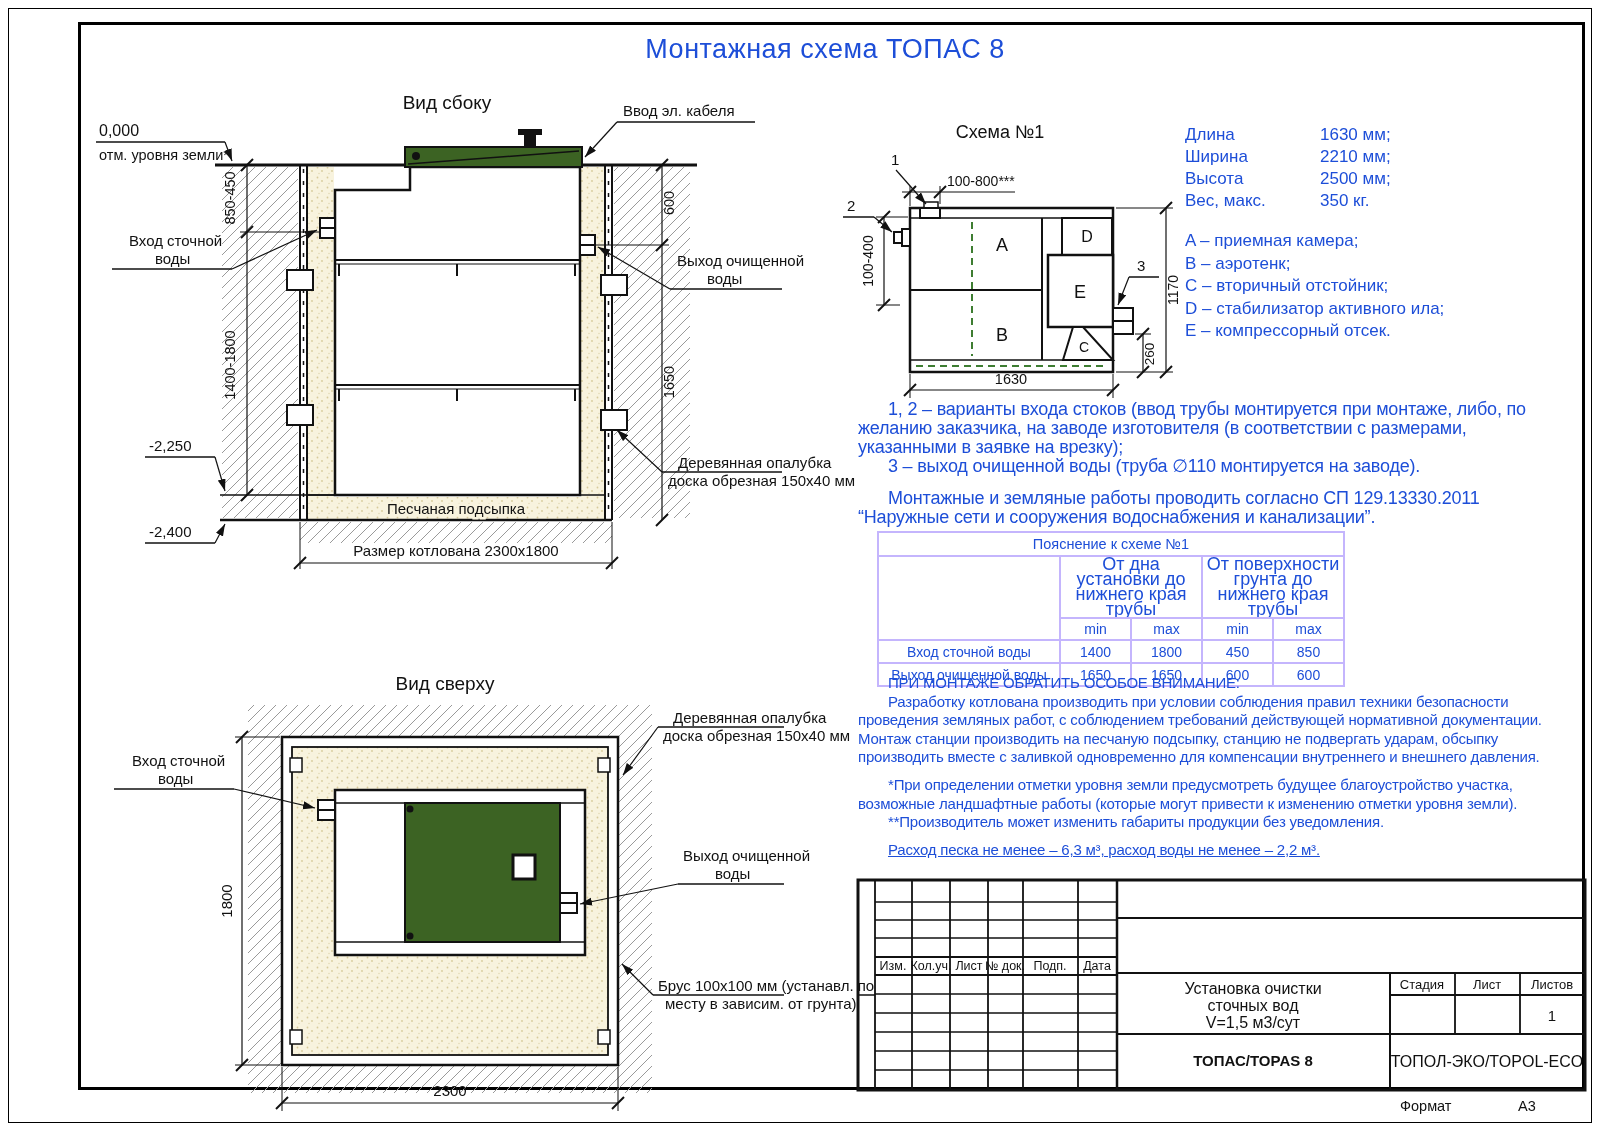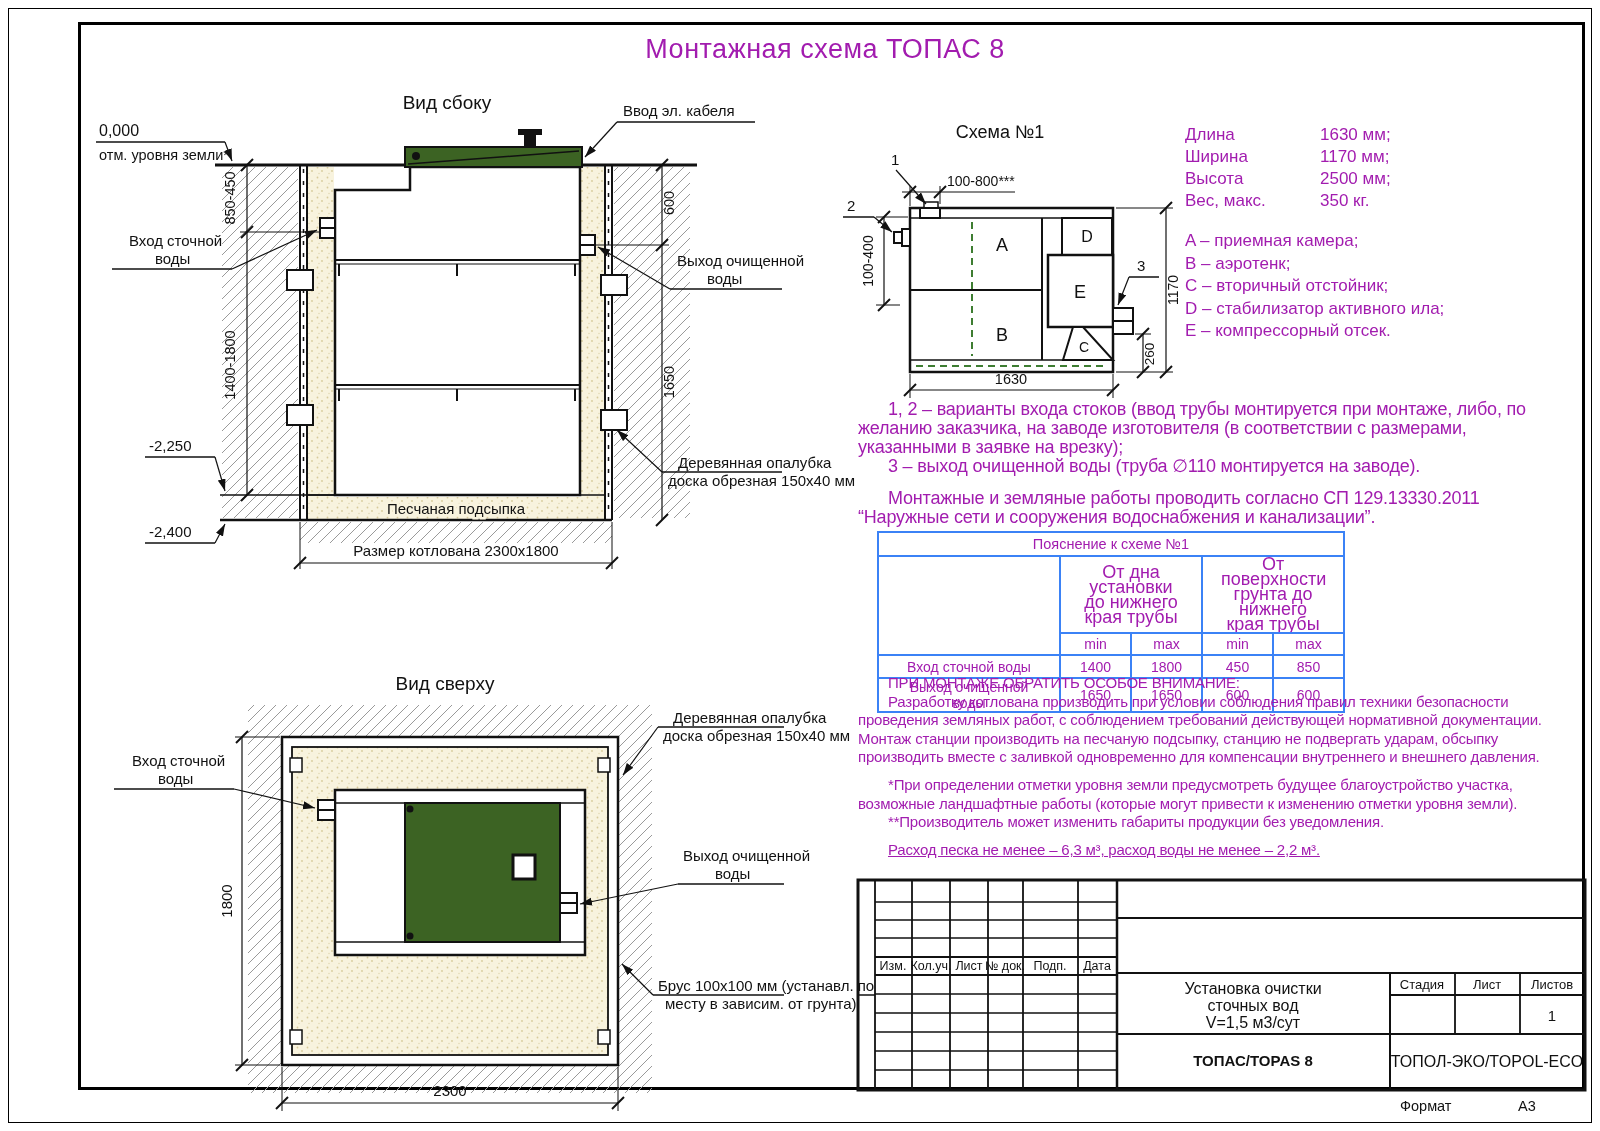--- a/index.html
+++ b/index.html
@@ -1,37 +1,37 @@
 <!DOCTYPE html>
 <html><head>
 <meta charset="utf-8">
 <style>
   html,body{margin:0;padding:0;background:#e8e8e8;}
   .page{position:relative;width:1600px;height:1131px;background:#fff;overflow:hidden;
-        font-family:"Liberation Sans",sans-serif;color:#a21caf;}
+        font-family:"Liberation Sans",sans-serif;color:#1d4ed8;}
   .abs{position:absolute;}
   .frame-outer{left:8px;top:8px;width:1584px;height:1115px;border:1px solid #000;box-sizing:border-box;}
   .frame-inner{left:78px;top:22px;width:1507px;height:1068px;border:3px solid #000;box-sizing:border-box;}
   .main-title{left:620px;top:34px;width:410px;text-align:center;font-size:27px;letter-spacing:.5px;}
   svg{overflow:visible;}
   svg text{font-family:"Liberation Sans",sans-serif;fill:#111;}
   svg line,svg path,svg rect,svg polygon{vector-effect:none;}
   .halo{paint-order:stroke;stroke:#f8f3de;stroke-width:5px;}
   
   .specs{left:1185px;top:124px;width:395px;font-size:17px;}
   .specs .t{margin-bottom:18px;}
   .spec-row{display:flex;line-height:22px;}
   .spec-row .n{width:135px;}
   .legend{margin-top:18px;line-height:22.5px;}
   .notes{left:858px;top:400px;width:695px;font-size:18px;line-height:19px;letter-spacing:-.2px;}
   .notes p{margin:0;text-indent:30px;}
   .notes p.gap{margin-top:13px;}
   .exp-table{left:877px;top:531px;width:468px;border-collapse:collapse;table-layout:fixed;
              font-size:14px;text-align:center;}
-  .exp-table td{border:2px solid #3b82f6;padding:0 18px;overflow:hidden;}
+  .exp-table td{border:2px solid #c4b5fd;padding:0 3px;overflow:hidden;}
   .exp-table .tt{height:22px;font-size:14.5px;}
   .exp-table .gh{height:40px;font-size:18px;line-height:15px;}
   .exp-table .mh{height:20px;}
   .exp-table .dr td{height:21px;}
   .attention{left:858px;top:674px;width:700px;font-size:15px;line-height:18.6px;letter-spacing:-.2px;}
   .attention p{margin:0;text-indent:30px;}
   .attention .fns{margin-top:9px;}
   .attention .cons{margin-top:9px;margin-left:30px;text-indent:0;text-decoration:underline;}
 </style>
 </head>
@@ -356,21 +356,21 @@
     <text x="191" y="266" text-anchor="middle" font-size="14.5">1630</text>
   </svg>
 
   <div class="abs specs">
     <div class="spec-row">
         <span class="n">Длина</span>
         <span>1630 мм;</span>
       </div>
     <div class="spec-row">
         <span class="n">Ширина</span>
-        <span>1170 мм;</span>
+        <span>2210 мм;</span>
       </div>
     <div class="spec-row">
         <span class="n">Высота</span>
         <span>2500 мм;</span>
       </div>
     <div class="spec-row">
         <span class="n">Вес, макс.</span>
         <span>350 кг.</span>
       </div>
     <div class="legend">

